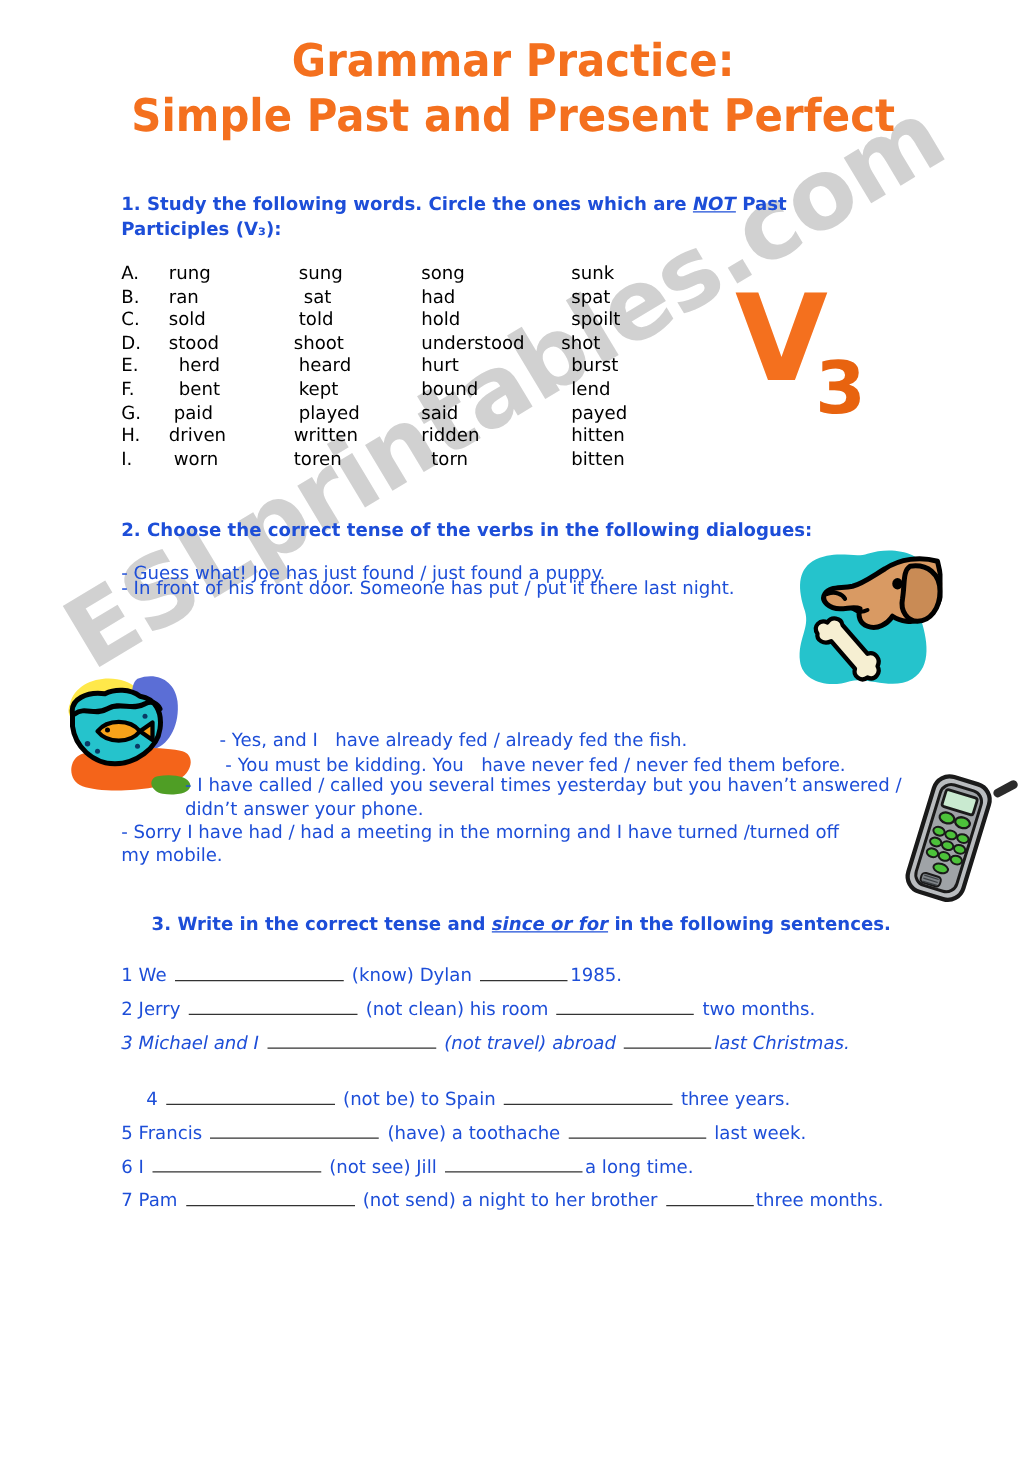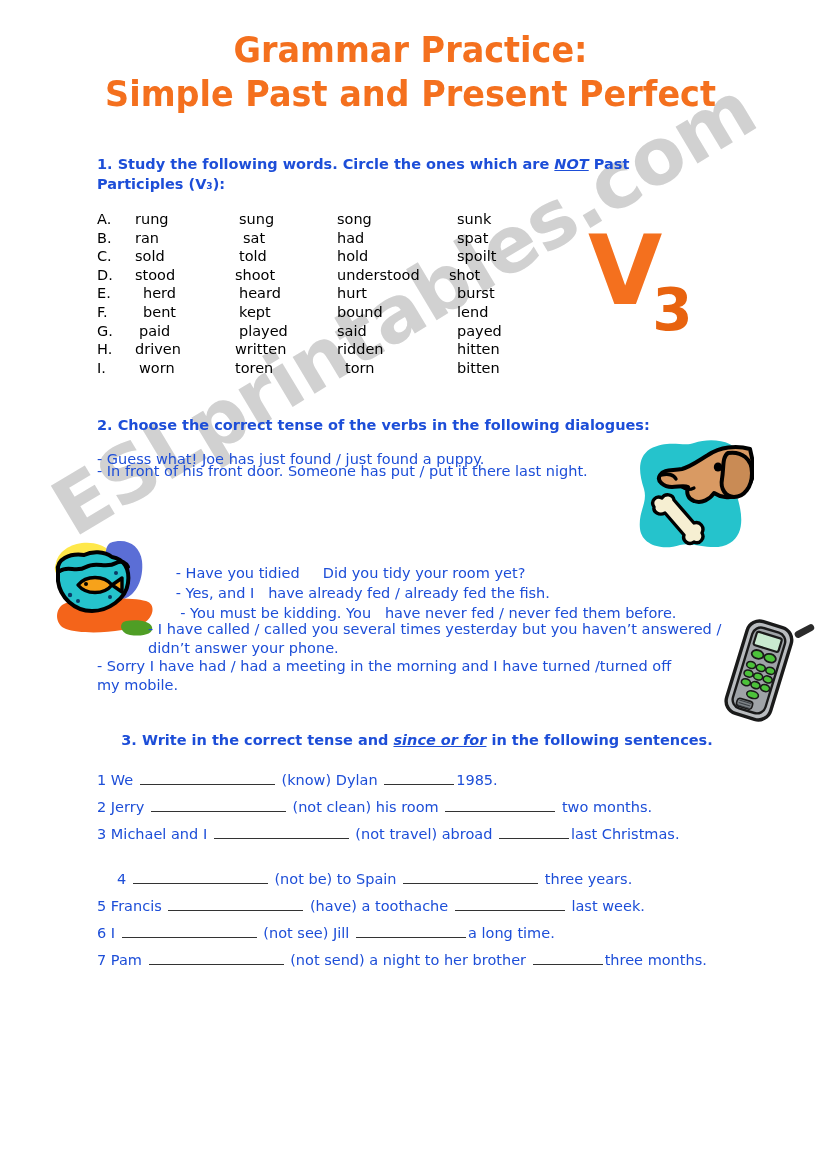--- a/index.html
+++ b/index.html
@@ -243,23 +243,20 @@
 
     <div class="txt instr" style="left:97px; top:415px; width:600px;">2. Choose the correct tense of the verbs in the following dialogues:</div>
 
     <div class="txt" style="left:97px; top:450px; width:520px;">
       <span>- Guess what! Joe </span><b>has just found / just found</b><span> a puppy.</span>
     </div>
     <div class="txt" style="left:97px; top:462px; width:520px;">
       <span>- In front of his front door. Someone </span><b>has put / put</b><span> it there last night.</span>
     </div>
 
-    <div class="txt" style="left:148px; top:545px; width:600px; white-space:pre;">
-      <span>- </span><b>Have you tidied     Did you tidy</b><span> your room yet?</span>
-    </div>
     <div class="txt" style="left:148px; top:565px; width:600px; white-space:pre;">
       <span>- Yes, and I   </span><b>have already fed / already fed</b><span> the fish.</span>
     </div>
     <div class="txt" style="left:148px; top:585px; width:620px; white-space:pre;">
       <span> - You must be kidding. You   </span><b>have never fed / never fed</b><span> them before.</span>
     </div>
 
     <div class="txt" style="left:148px; top:620px; width:575px;">
       <span>  - I </span><b>have called / called</b><span> you several times yesterday but you </span><b>haven’t answered / didn’t answer</b><span> your phone.</span>
     </div>
@@ -274,21 +271,21 @@
     <div class="txt" style="left:97px; top:770px; width:620px;">
       <span>1</span>
       <span>We </span><span class="blank b-lg"></span><span> (know) Dylan  </span><span class="blank b-sm"></span><span>1985.</span>
     </div>
 
     <div class="txt" style="left:97px; top:797px; width:640px;">
       <span>2</span>
       <span>Jerry </span><span class="blank b-lg"></span><span> (not clean) his room </span><span class="blank b-md"></span><span> two months.</span>
     </div>
 
-    <div class="txt" style="left:97px; top:824px; width:600px;">
+    <div class="txt" style="left:97px; top:824px; width:600px;font-style:italic;">
       <span>3</span>
       <span>Michael and I </span><span class="blank b-lg"></span><span> (not travel) abroad </span><span class="blank b-sm"></span><span>last Christmas.</span>
     </div>
 
     <div class="txt" style="left:97px; top:869px; width:620px;margin-left:20px;">
       <span>4</span>
       <span></span><span class="blank b-lg"></span><span> (not be) to Spain </span><span class="blank b-lg"></span><span> three years.</span>
     </div>
 
     <div class="txt" style="left:97px; top:896px; width:640px;">

